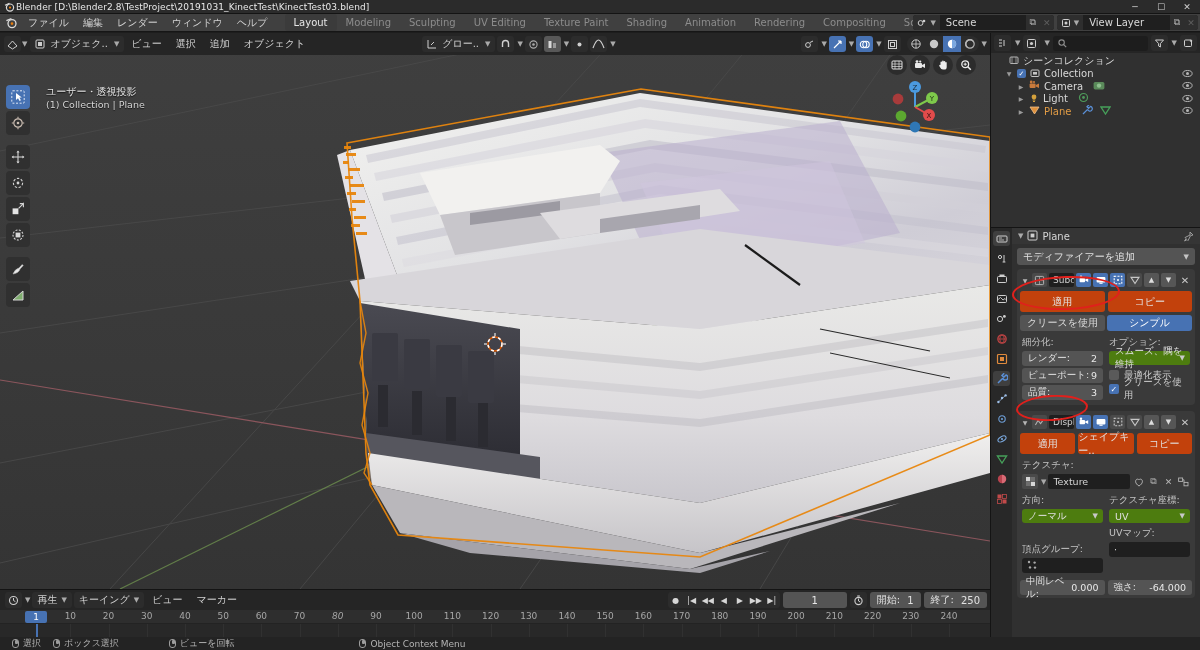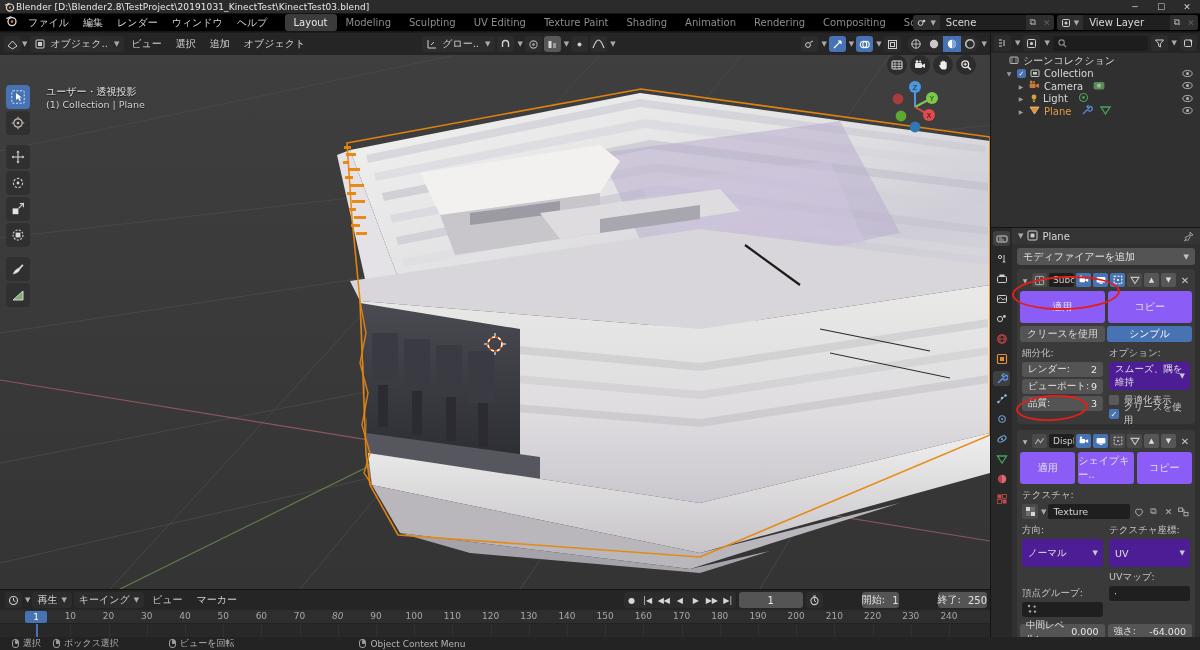--- a/index.html
+++ b/index.html
@@ -19,21 +19,21 @@
   }
   .titlebar .tb-icon{width:12px;height:10px;margin-left:4px;flex:0 0 auto;}
   .titlebar .tb-title{
     font-size:9px;color:#e8e8e8;letter-spacing:.1px;white-space:nowrap;
   }
   .win-btns{position:absolute;right:0;top:0;height:14px;display:flex;align-items:center;}
   .win-btns div{width:26px;height:14px;display:flex;align-items:center;justify-content:center;color:#cfcfcf;font-size:9px;}
 
   
   .topbar{
-    height:18px;background:#000000;display:flex;
+    height:18px;background:#404040;display:flex;align-items:center;
     border-bottom:1px solid #161616;position:relative;
   }
   .blender-logo{width:18px;height:14px;margin-left:3px;display:flex;align-items:center;justify-content:center;}
   .menu-item{
     padding:2px 7px;font-size:10px;color:#d2d2d2;white-space:nowrap;border-radius:2px;
   }
   .wstabs{display:flex;align-items:center;margin-left:10px;gap:0px;}
   .wstab{
     padding:3px 9px;font-size:10px;color:#8c8c8c;white-space:nowrap;
     border-radius:3px;
@@ -159,40 +159,40 @@
     flex:1;height:14px;background:#1f1f1f;border-radius:2px;font-size:9px;color:#cfcfcf;
     display:flex;align-items:center;padding:0 4px;overflow:hidden;white-space:nowrap;
   }
   .mh-tog{width:15px;height:14px;border-radius:2px;background:#4a4a4a;display:flex;align-items:center;justify-content:center;}
   .mh-tog.on{background:#4772b3;}
   .mh-arr{width:15px;height:14px;border-radius:2px;background:#565656;display:flex;align-items:center;justify-content:center;font-size:7px;color:#ddd;}
   .mh-x{width:14px;height:14px;display:flex;align-items:center;justify-content:center;font-size:10px;color:#c9c9c9;}
 
   .btn-row{display:flex;gap:3px;margin-top:3px;}
   .mbtn{
-    flex:1;height:32px;background:#8b5cf6;border-radius:3px;display:flex;align-items:center;
+    flex:1;height:21px;background:#c2410c;border-radius:3px;display:flex;align-items:center;
     justify-content:center;font-size:10px;color:#e4e4e4;
   }
   .seg-row{display:flex;gap:2px;margin-top:3px;}
   .seg{
     flex:1;height:16px;background:#545454;border-radius:3px;display:flex;align-items:center;
     justify-content:center;font-size:10px;color:#dcdcdc;
   }
   .seg.on{background:#4772b3;color:#fff;}
 
   .cols{display:flex;gap:6px;margin-top:5px;padding:0 2px;}
   .col{flex:1;}
   .sub-lbl{font-size:9.5px;color:#c4c4c4;margin-bottom:2px;}
   .numf{
     height:15px;background:#545454;border-radius:3px;display:flex;align-items:center;
     justify-content:space-between;padding:0 6px;font-size:9.5px;color:#e0e0e0;margin-bottom:2px;
   }
   .numf .v{color:#e8e8e8;}
   .ddn{
-    height:28px;background:#4c1d95;border-radius:3px;display:flex;align-items:center;
+    height:14px;background:#4d7c0f;border-radius:3px;display:flex;align-items:center;
     padding:0 6px;font-size:9.5px;color:#e0e0e0;position:relative;margin-bottom:3px;
   }
   .ddn .cv{position:absolute;right:5px;font-size:7px;color:#c9c9c9;}
   .chk-row{display:flex;align-items:center;gap:5px;height:14px;font-size:9.5px;color:#cfcfcf;}
   .chk{width:10px;height:10px;border-radius:2px;background:#5a5a5a;display:flex;align-items:center;justify-content:center;font-size:8px;color:#fff;}
   .chk.on{background:#4772b3;}
 
   .fld-lbl{font-size:9.5px;color:#c6c6c6;margin:5px 2px 2px 2px;}
   .texrow{display:flex;align-items:center;gap:2px;margin:0 2px;}
   .tex-ico{width:16px;height:15px;background:#4a4a4a;border-radius:2px;display:flex;align-items:center;justify-content:center;}
@@ -214,21 +214,21 @@
   .tl-head{height:20px;background:#252525;display:flex;align-items:center;gap:2px;padding-left:3px;position:relative;}
   .tl-plain{padding:2px 6px;font-size:10px;color:#d2d2d2;}
   .tl-dd{
     display:flex;align-items:center;gap:3px;height:16px;padding:0 5px;background:#2c2c2c;
     border-radius:3px;font-size:10px;color:#d0d0d0;
   }
   .tl-right{position:absolute;right:3px;top:2px;display:flex;align-items:center;gap:3px;}
   .play-grp{display:flex;align-items:center;background:#2c2c2c;border-radius:3px;}
   .pbtn{width:16px;height:16px;display:flex;align-items:center;justify-content:center;color:#d6d6d6;font-size:8px;}
   .frm-fld{height:16px;min-width:64px;background:#545454;border-radius:3px;display:flex;align-items:center;justify-content:center;font-size:10px;color:#e8e8e8;}
-  .se-fld{height:16px;background:#545454;border-radius:3px;display:flex;align-items:center;gap:7px;padding:0 0;font-size:10px;color:#e2e2e2;margin-left:36px;}
+  .se-fld{height:16px;background:#545454;border-radius:3px;display:flex;align-items:center;gap:7px;padding:0 7px;font-size:10px;color:#e2e2e2;}
   .tl-ruler{position:relative;height:14px;background:#2e2e2e;border-bottom:1px solid #232323;}
   .tk{position:absolute;top:1px;font-size:9px;color:#a6a6a6;transform:translateX(-50%);}
   .tl-cur{
     position:absolute;top:1px;height:12px;min-width:22px;background:#4772b3;border-radius:2px;
     display:flex;align-items:center;justify-content:center;font-size:9px;color:#fff;transform:translateX(-50%);
   }
   .tl-area{position:relative;height:13px;background:#282828;}
   .tl-grid{position:absolute;top:0;width:1px;height:13px;background:#313131;}
   .tl-play{position:absolute;top:0;width:1.5px;height:13px;background:#4772b3;}
 

